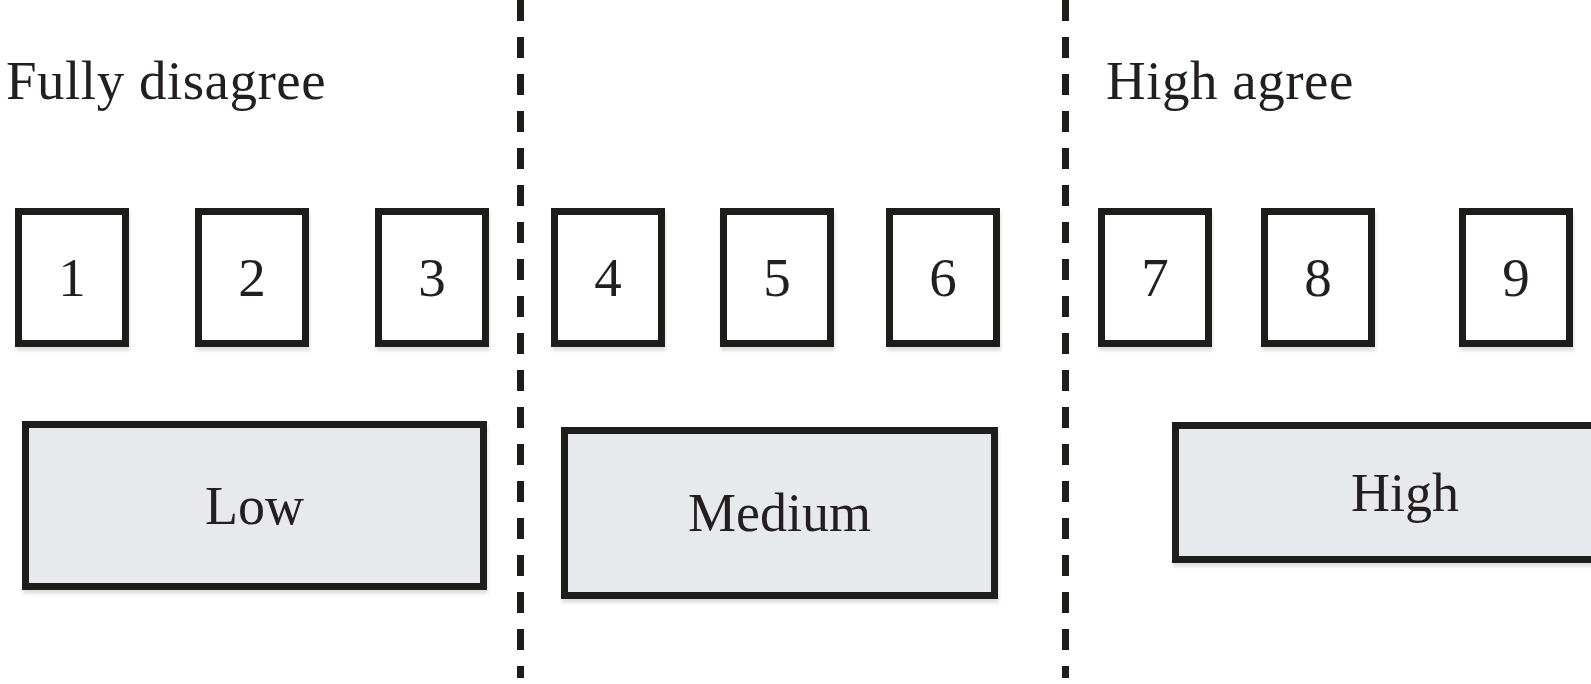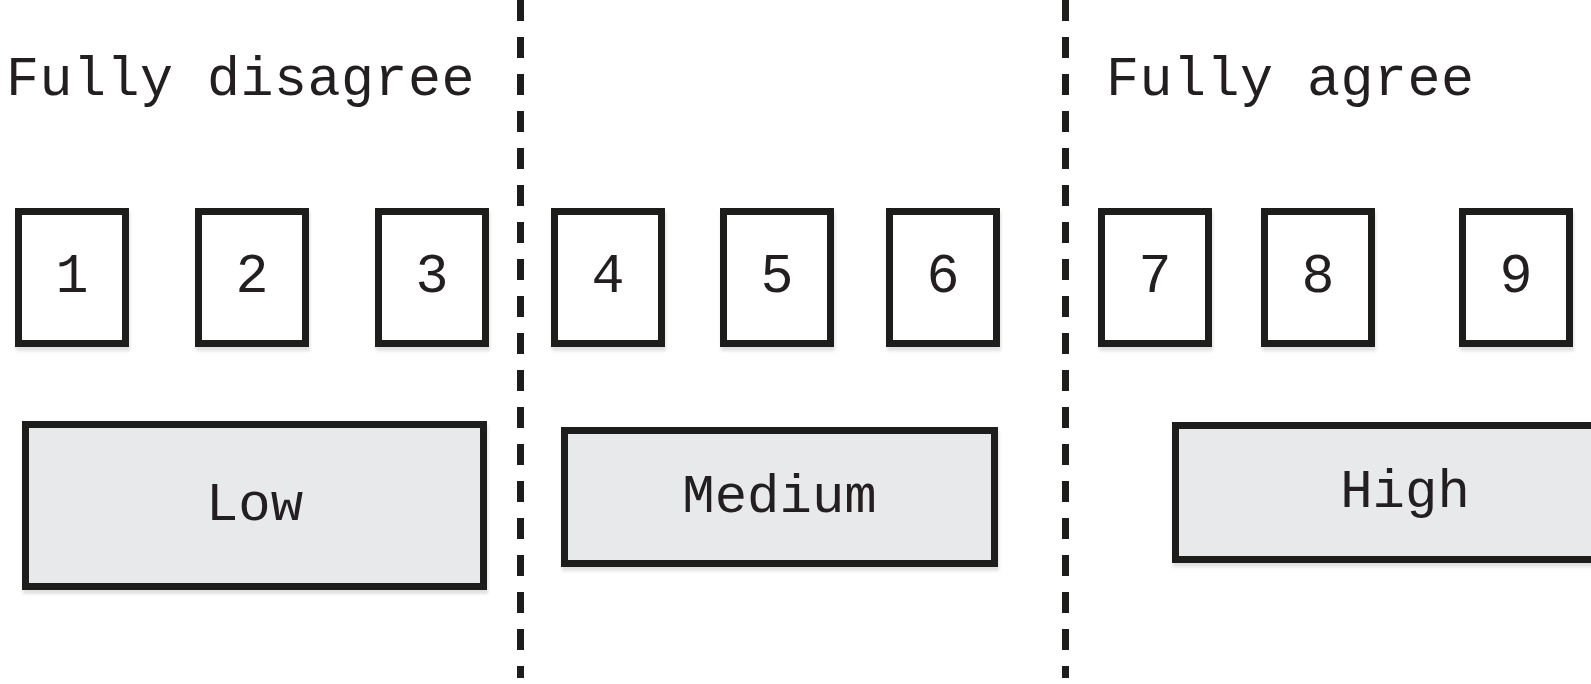--- a/index.html
+++ b/index.html
@@ -5,21 +5,21 @@
   html, body {
     margin: 0;
     padding: 0;
     background: #ffffff;
   }
   .canvas {
     position: relative;
     width: 1591px;
     height: 684px;
     background: #ffffff;
-    font-family: Liberation Mono, monospace;
+    font-family: Liberation Serif, serif;
     color: #231f20;
     overflow: hidden;
     text-align: right;
   }
   .anchor-label {
     position: absolute;
     top: 53px;
     font-size: 55px;
     line-height: 1;
     letter-spacing: 0.5px;
@@ -74,31 +74,31 @@
     border: 7px solid #1d1d1b;
     background: #e8e9ea;
     display: flex;
     align-items: center;
     justify-content: center;
     font-size: 54px;
     color: #231f20;
     box-shadow: 1px 4px 3px rgba(0,0,0,0.12);
   }
   .cat-low    { left: 22px;   top: 421px; width: 465px; height: 169px; }
-  .cat-medium { left: 561px;  top: 427px; width: 437px; height: 140px; }
+  .cat-medium { left: 561px;  top: 427px; width: 437px; height: 172px; }
   .cat-high   { left: 1172px; top: 422px; width: 466px; height: 141px; }
 </style>
 </head>
 <body>
 
 <div class="canvas">
 
   <div class="anchor-label anchor-left">Fully disagree</div>
 
-  <div class="anchor-label anchor-right">Fully agree</div>
+  <div class="anchor-label anchor-right">High agree</div>
 
   <div class="dashed-line dash-1"></div>
   <div class="dashed-line dash-2"></div>
 
   <div class="scale-point p1">1</div>
   <div class="scale-point p2">2</div>
   <div class="scale-point p3">3</div>
   <div class="scale-point p4">4</div>
   <div class="scale-point p5">5</div>
   <div class="scale-point p6">6</div>

